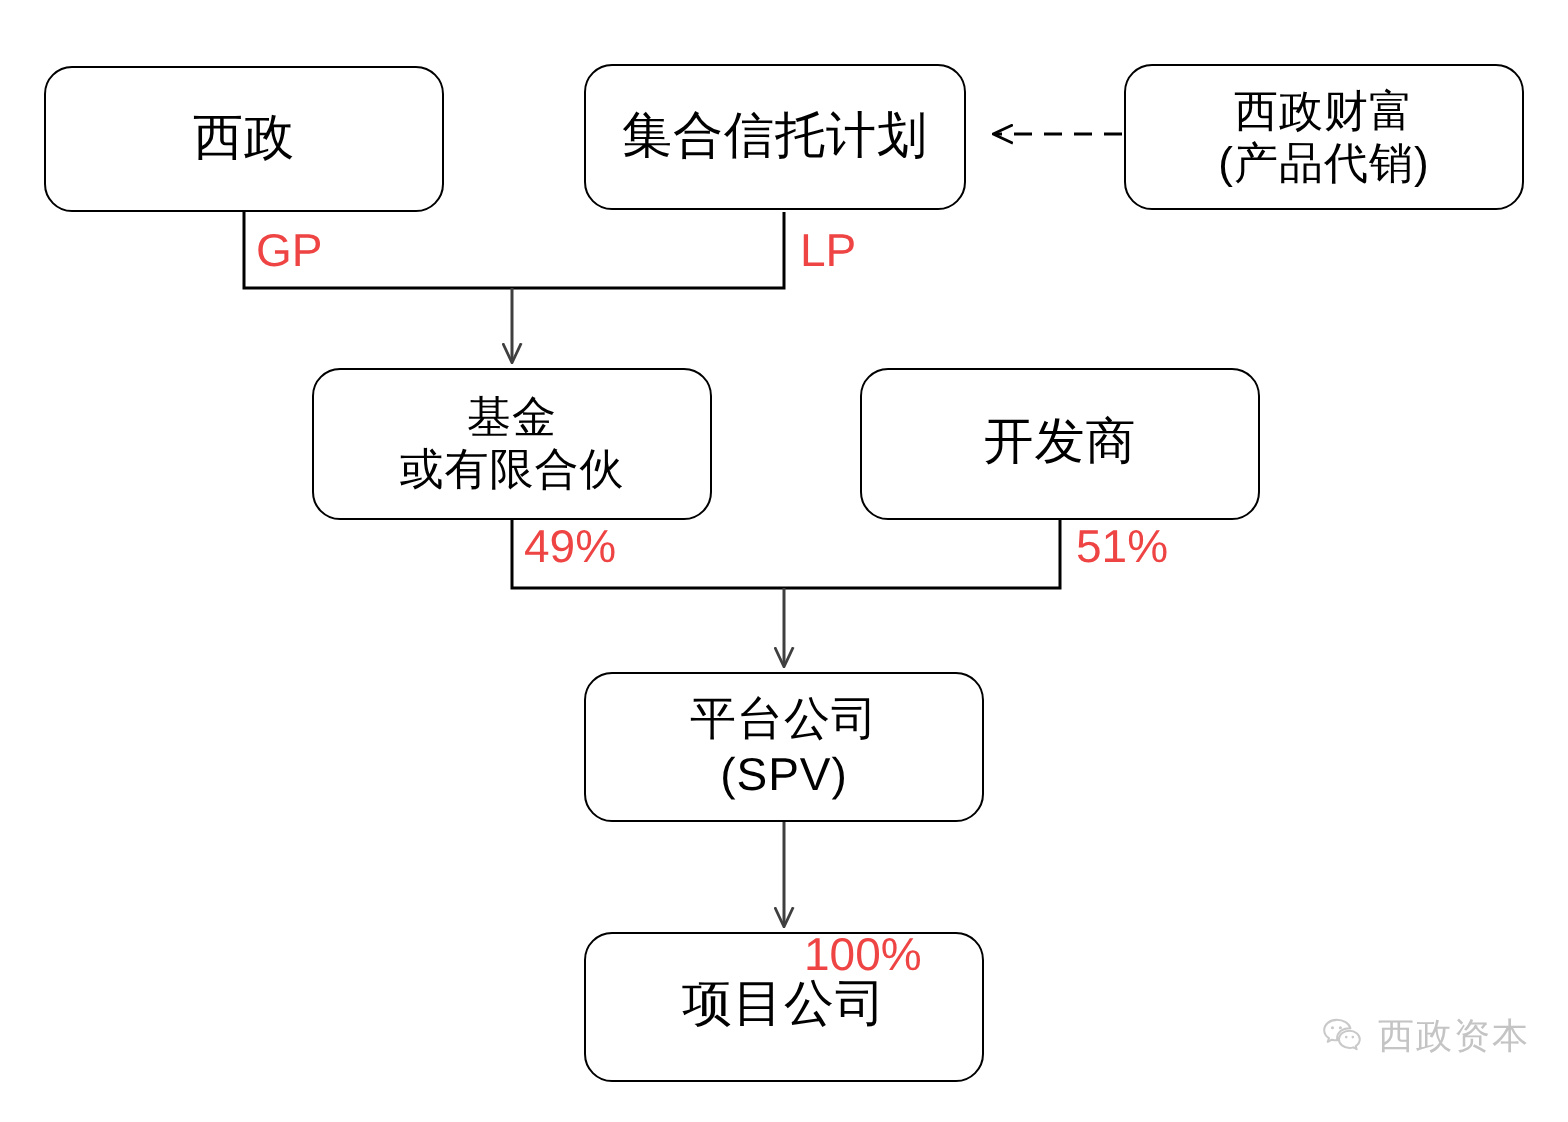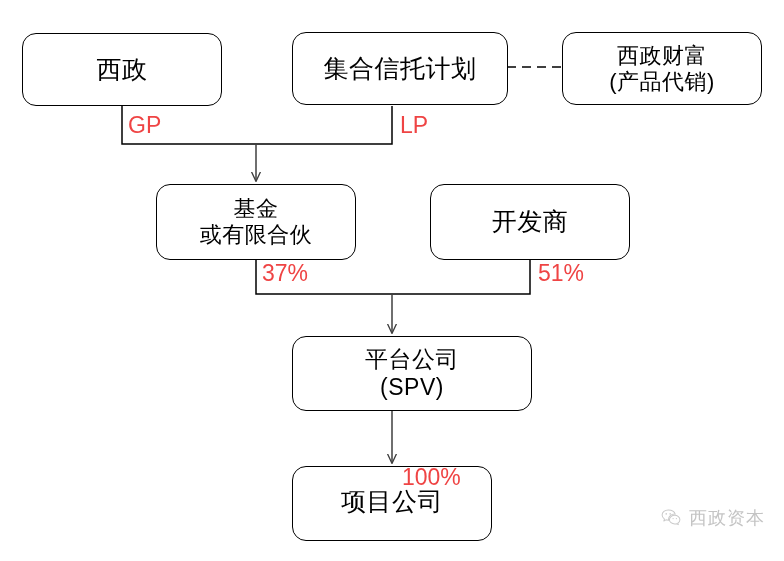--- a/index.html
+++ b/index.html
@@ -102,52 +102,52 @@
 
     <path d="M 392 294 L 392 333" fill="none" stroke="#3f3f3f" stroke-width="1.5" marker-end="url(#arrowSolid)"></path>
 
     <path d="M 392 411 L 392 463" fill="none" stroke="#3f3f3f" stroke-width="1.5" marker-end="url(#arrowSolid)"></path>
   </svg>
 
   <div class="node" style="left:22px; top:33px; width:200px; height:73px;">
     <span class="node-text">西政</span>
   </div>
 
-  <div class="node" style="left:292px; top:32px; width:216px; height:73px;">
+  <div class="node" style="left:292px; top:32px; width:191px; height:73px;">
     <span class="node-text">集合信托计划</span>
   </div>
 
   <div class="node" style="left:562px; top:32px; width:200px; height:73px; font-size:22px;">
     <span class="node-text">西政财富
 (产品代销)</span>
   </div>
 
   <div class="node" style="left:430px; top:184px; width:200px; height:76px;">
     <span class="node-text">开发商</span>
   </div>
 
   <div class="node" style="left:156px; top:184px; width:200px; height:76px; font-size:22px;">
     <span class="node-text">基金
 或有限合伙</span>
   </div>
 
-  <div class="node" style="left:292px; top:336px; width:240px; height:75px; font-size:23px;">
+  <div class="node" style="left:292px; top:336px; width:200px; height:75px; font-size:23px;">
     <span class="node-text">平台公司
 (SPV)</span>
   </div>
 
   <div class="node" style="left:292px; top:466px; width:200px; height:75px;font-family:Liberation Mono, monospace;">
     <span class="node-text">项目公司</span>
   </div>
 
   <div class="edge-label" style="left:128px; top:114px;">GP</div>
 
   <div class="edge-label" style="left:400px; top:114px;">LP</div>
 
-  <div class="edge-label" style="left:262px; top:262px;">37%</div>
+  <div class="edge-label" style="left:262px; top:262px;">49%</div>
 
   <div class="edge-label" style="left:538px; top:262px;">51%</div>
 
   <div class="edge-label" style="left:402px; top:434px;margin-top:32px;">100%</div>
 
   <div class="watermark" style="left:660px; top:506px;">
     <span>
       <svg class="wm-icon" viewBox="0 0 24 24" xmlns="http://www.w3.org/2000/svg">
         <path d="M9 3.2C5.3 3.2 2.3 5.7 2.3 8.8c0 1.8 1 3.3 2.6 4.4l-.7 2 2.3-1.2c.8.2 1.6.35 2.5.35h.5c-.1-.4-.16-.8-.16-1.2 0-3 2.9-5.4 6.5-5.4.25 0 .5.01.74.04C15.9 5.1 12.8 3.2 9 3.2z" fill="none" stroke="#c9c9c9" stroke-width="1.1" stroke-linejoin="round"></path>
         <circle cx="6.8" cy="7.5" r="0.85" fill="#c9c9c9"></circle>

